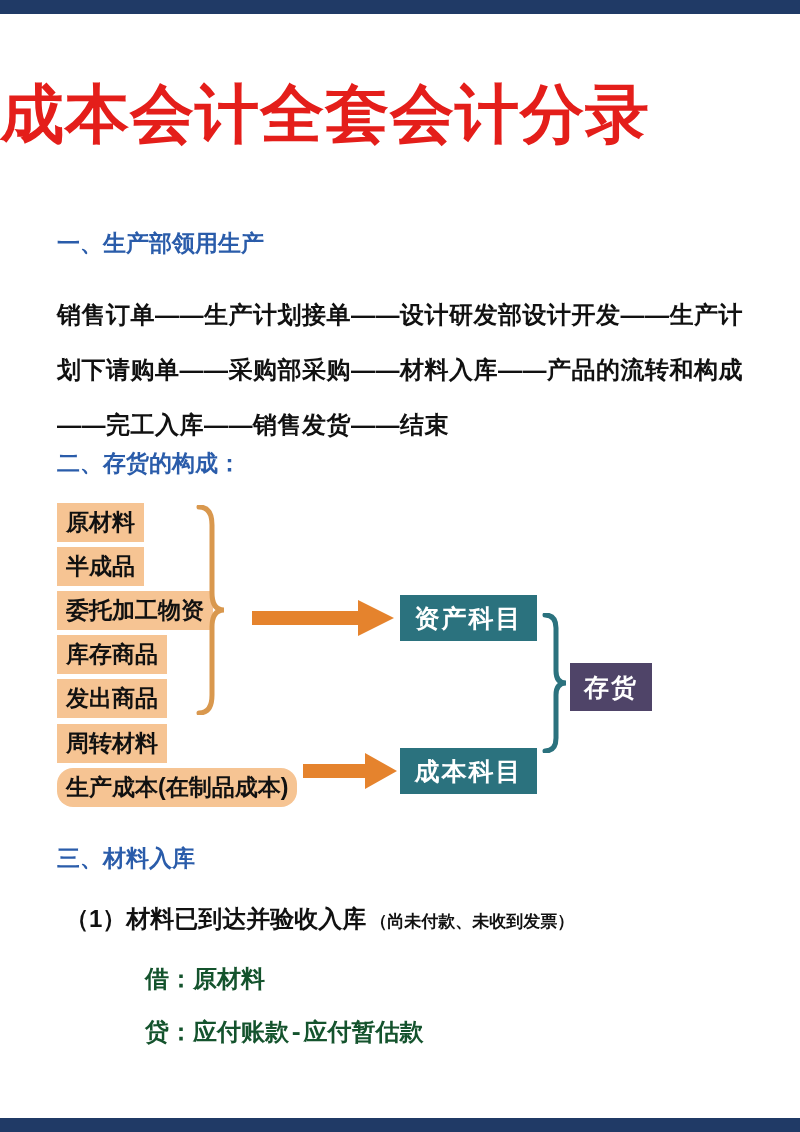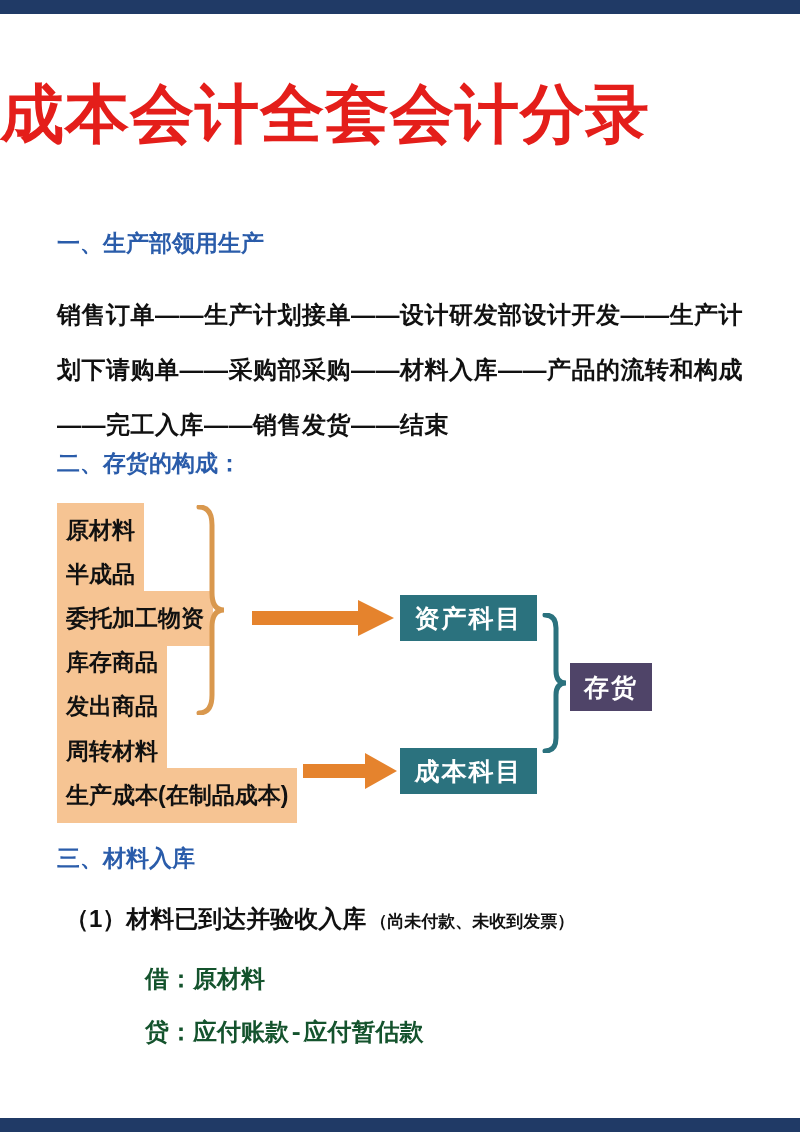--- a/index.html
+++ b/index.html
@@ -35,30 +35,30 @@
     color:#111111;
     word-break:break-all;
     letter-spacing:0.5px;
   }
   .inv-item{
     position:absolute;left:57px;
     display:inline-block;
     background:#f6c493;
     color:#111111;
     font-size:23px;font-weight:700;
-    padding:12px 9px;
+    padding:4px 9px;
     white-space:nowrap;
   }
   .inv-item.r0{top:503px;}
   .inv-item.r1{top:547px;}
   .inv-item.r2{top:591px;}
-  .inv-item.r3{top:635px;border-radius:9px;}
+  .inv-item.r3{top:635px;}
   .inv-item.r4{top:679px;}
   .inv-item.r5{top:724px;}
-  .inv-item.r6{top:768px;}
+  .inv-item.r6{top:768px;border-radius:16px;}
   .brace{position:absolute;}
   .brace-left{left:196px;top:505px;}
   .brace-right{left:542px;top:613px;}
   .block-arrow{position:absolute;}
   .arrow1{left:252px;top:600px;}
   .arrow2{left:303px;top:753px;}
   .acct-box{
     position:absolute;
     display:flex;align-items:center;justify-content:center;
     color:#ffffff;font-size:25px;font-weight:700;

